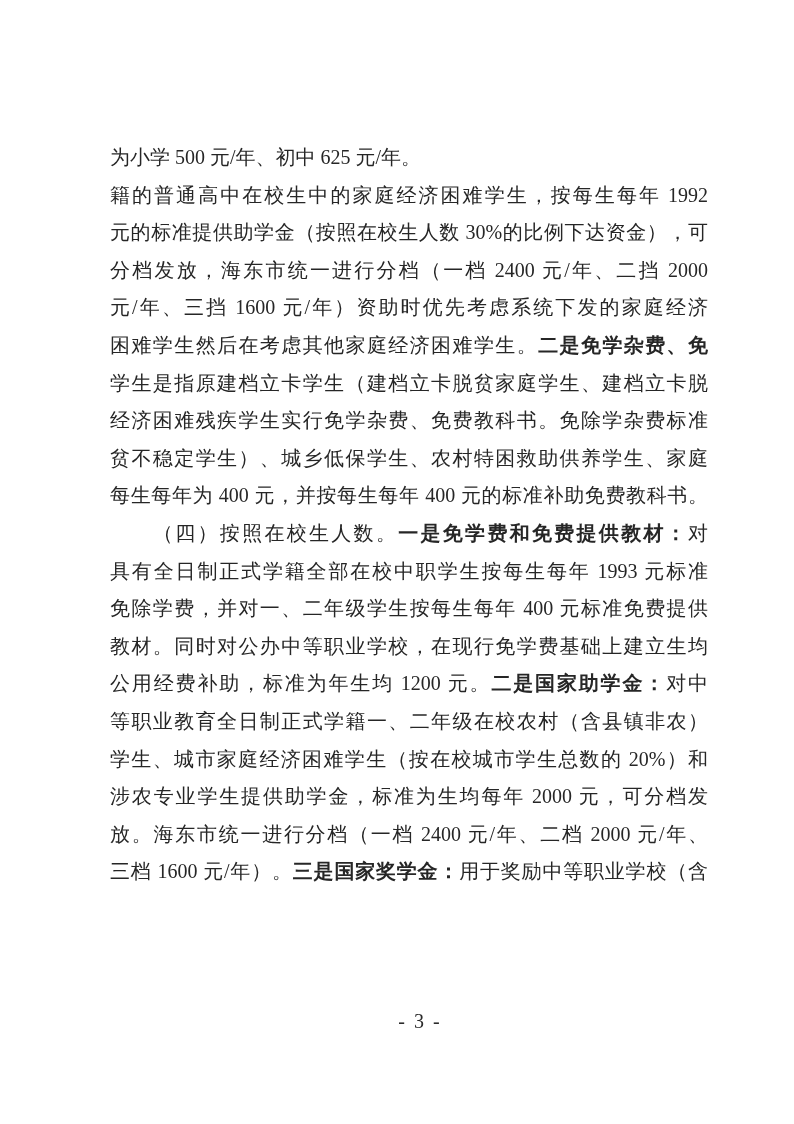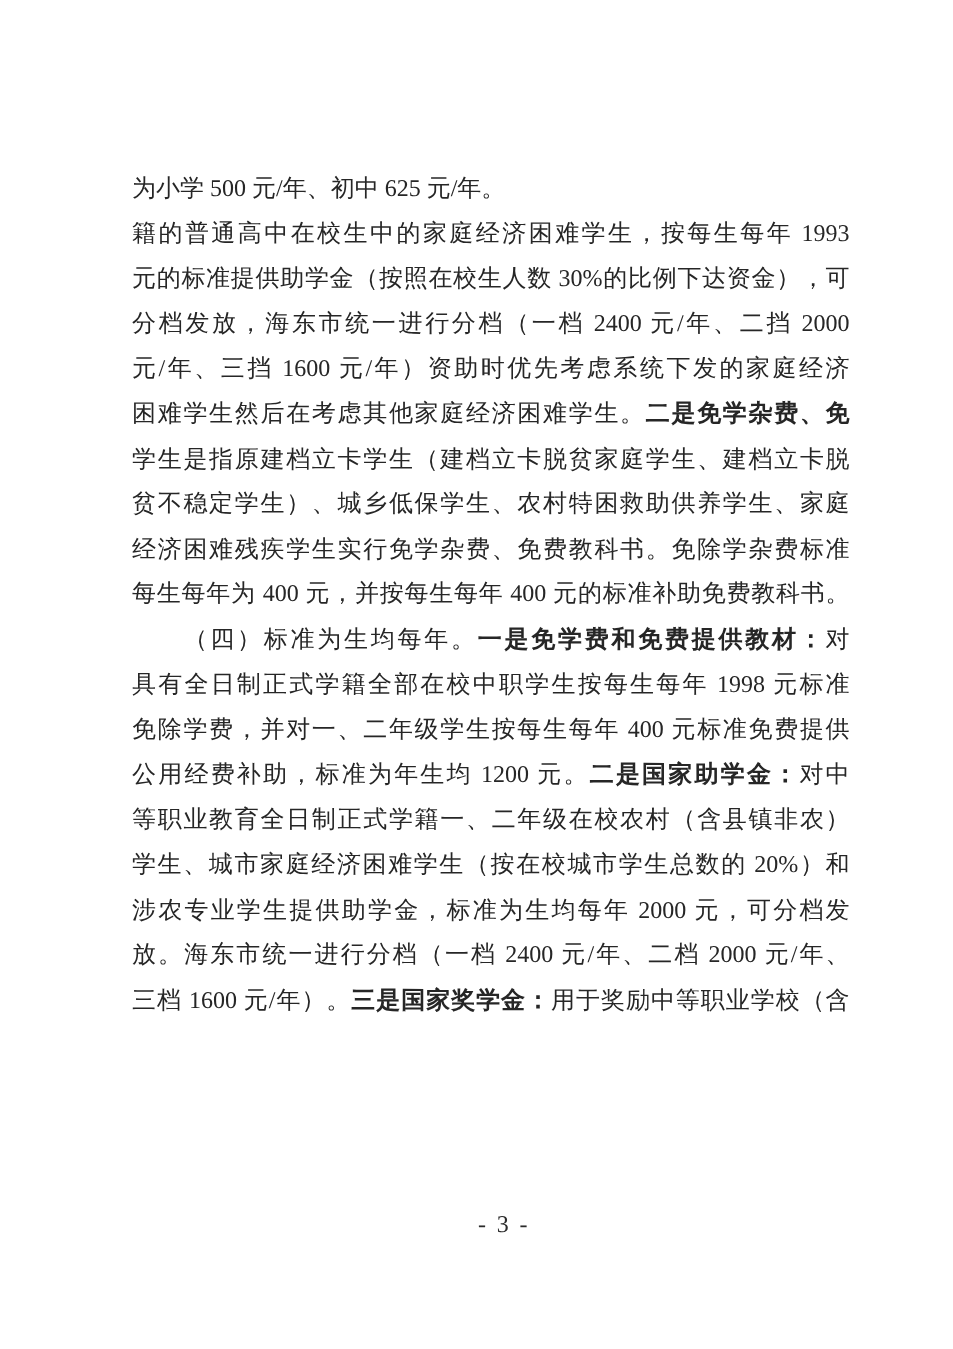--- a/index.html
+++ b/index.html
@@ -57,32 +57,33 @@
     font-size: 20px;
     letter-spacing: 2px;
   }
 </style>
 </head>
 <body>
 
 <div class="page">
   <div class="doc-body">
       <div class="line no-justify"><span class="seg">为小学 500 元/年、初中 625 元/年。</span></div>
-      <div class="line"><span class="seg">籍的普通高中在校生中的家庭经济困难学生，按每生每年 1993</span></div>
+      <div class="line"><span class="seg">籍的普通高中在校生中的家庭经济困难学生，按每生每年 1992</span></div>
       <div class="line"><span class="seg">元的标准提供助学金（按照在校生人数 30%的比例下达资金），可</span></div>
       <div class="line"><span class="seg">分档发放，海东市统一进行分档（一档 2400 元/年、二挡 2000</span></div>
       <div class="line"><span class="seg">元/年、三挡 1600 元/年）资助时优先考虑系统下发的家庭经济</span></div>
       <div class="line"><span class="seg">困难学生然后在考虑其他家庭经济困难学生。</span><span class="seg bold">二是免学杂费、免</span></div>
       <div class="line"><span class="seg">学生是指原建档立卡学生（建档立卡脱贫家庭学生、建档立卡脱</span></div>
+      <div class="line"><span class="seg">经济困难残疾学生实行免学杂费、免费教科书。免除学杂费标准</span></div>
       <div class="line"><span class="seg">贫不稳定学生）、城乡低保学生、农村特困救助供养学生、家庭</span></div>
-      <div class="line"><span class="seg">经济困难残疾学生实行免学杂费、免费教科书。免除学杂费标准</span></div>
       <div class="line"><span class="seg">每生每年为 400 元，并按每生每年 400 元的标准补助免费教科书。</span></div>
-      <div class="line indent"><span class="seg">（四）标准为生均每年。</span><span class="seg bold">一是免学费和免费提供教材：</span><span class="seg">对</span></div>
-      <div class="line"><span class="seg">具有全日制正式学籍全部在校中职学生按每生每年 1998 元标准</span></div>
+      <div class="line indent"><span class="seg">（四）按照在校生人数。</span><span class="seg bold">一是免学费和免费提供教材：</span><span class="seg">对</span></div>
+      <div class="line"><span class="seg">具有全日制正式学籍全部在校中职学生按每生每年 1993 元标准</span></div>
       <div class="line"><span class="seg">免除学费，并对一、二年级学生按每生每年 400 元标准免费提供</span></div>
+      <div class="line"><span class="seg">教材。同时对公办中等职业学校，在现行免学费基础上建立生均</span></div>
       <div class="line"><span class="seg">公用经费补助，标准为年生均 1200 元。</span><span class="seg bold">二是国家助学金：</span><span class="seg">对中</span></div>
       <div class="line"><span class="seg">等职业教育全日制正式学籍一、二年级在校农村（含县镇非农）</span></div>
       <div class="line"><span class="seg">学生、城市家庭经济困难学生（按在校城市学生总数的 20%）和</span></div>
       <div class="line"><span class="seg">涉农专业学生提供助学金，标准为生均每年 2000 元，可分档发</span></div>
       <div class="line"><span class="seg">放。海东市统一进行分档（一档 2400 元/年、二档 2000 元/年、</span></div>
       <div class="line"><span class="seg">三档 1600 元/年）。</span><span class="seg bold">三是国家奖学金：</span><span class="seg">用于奖励中等职业学校（含</span></div>
     </div>
   <div class="page-footer">
     <span>- 3 -</span>
   </div>

